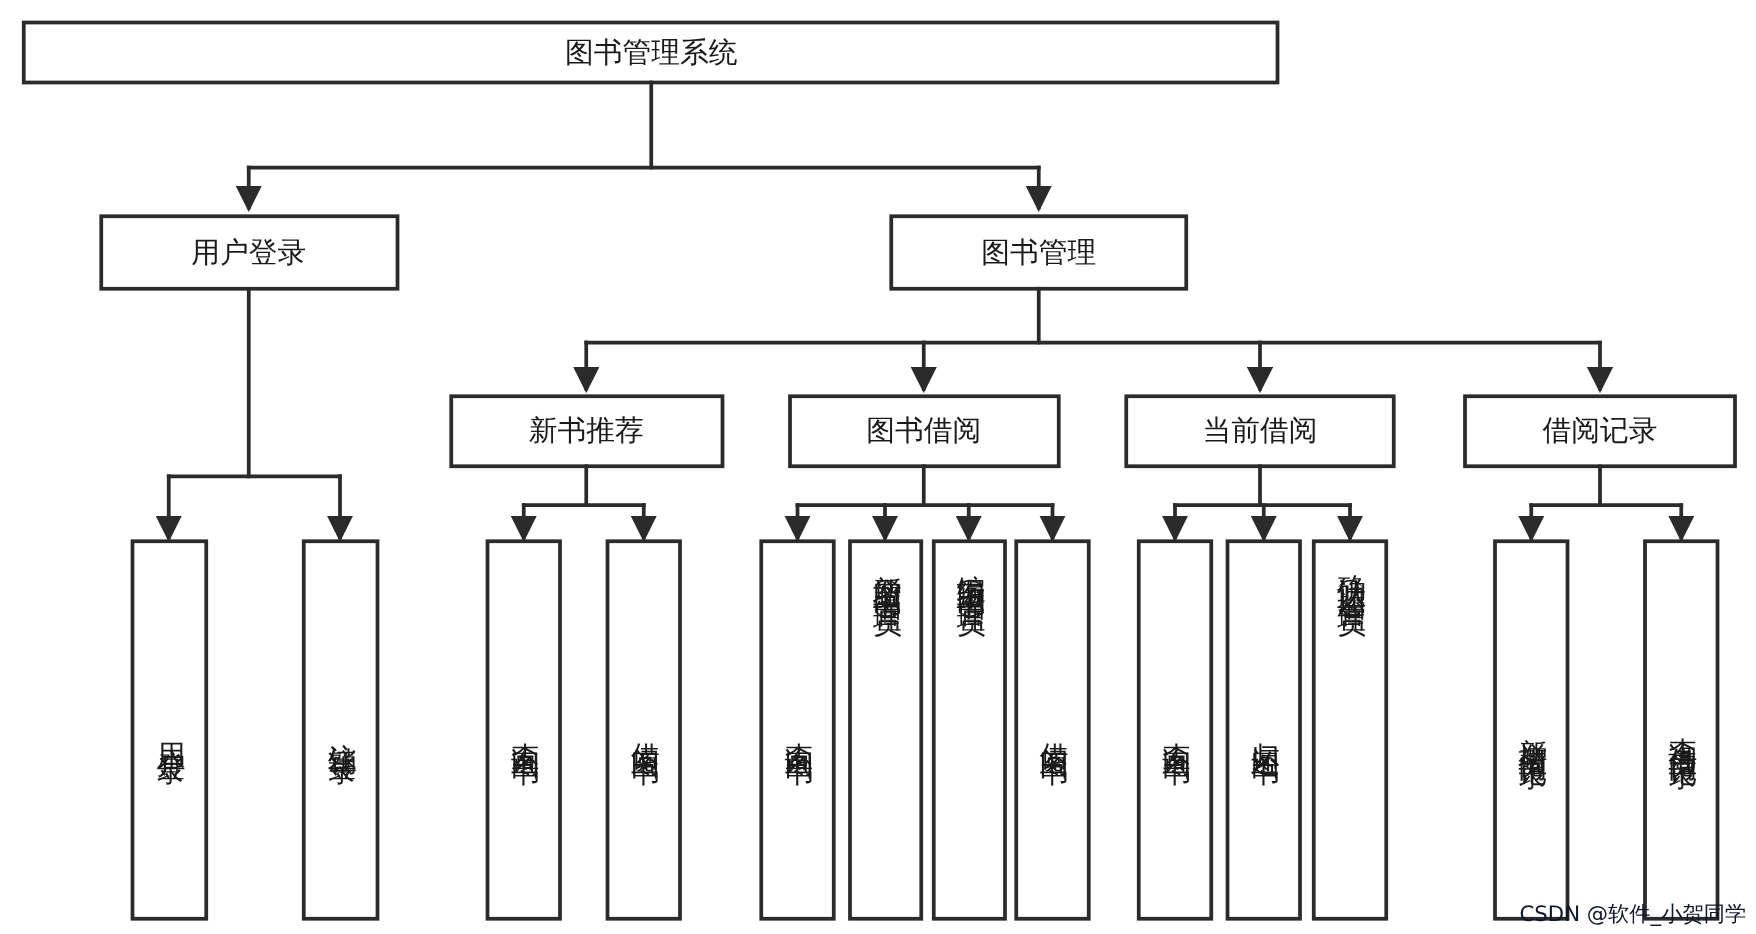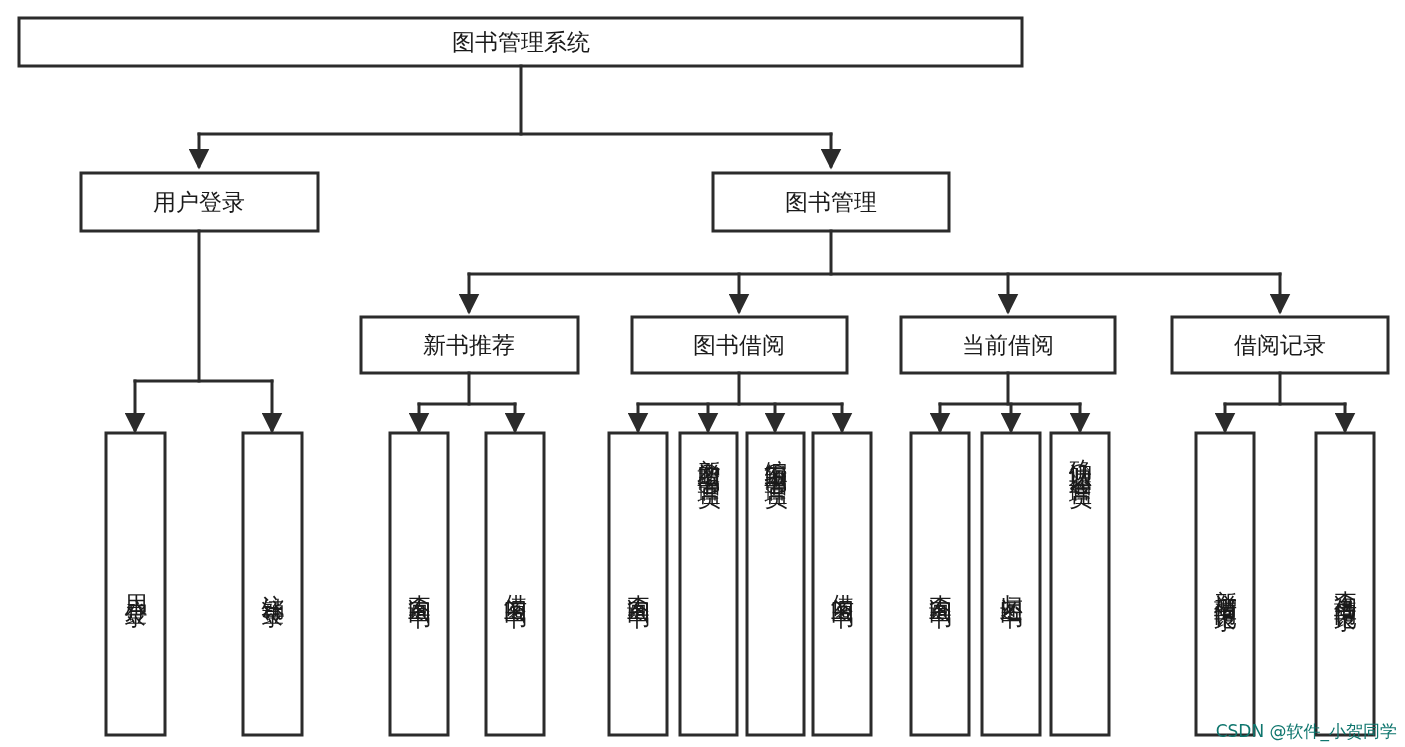--- a/index.html
+++ b/index.html
@@ -26,21 +26,21 @@
     writing-mode:vertical-rl;
     text-orientation:upright;
     font-size:23px;color:#1a1a1a;
     line-height:1.12;
     letter-spacing:4px;
     white-space:nowrap;
     font-family:"DejaVu Sans","Liberation Sans",sans-serif;
   }
   .watermark{
     position:absolute;right:8px;bottom:4px;
-    font-size:17px;color:#0f766e;
+    font-size:17px;color:#0f172a;
     font-family:"DejaVu Sans","Liberation Sans",sans-serif;
     white-space:nowrap;
   }
 </style>
 </head>
 <body>
 
 <div id="stage">
 
   <svg width="1405" height="747" viewBox="0 0 1405 747">

